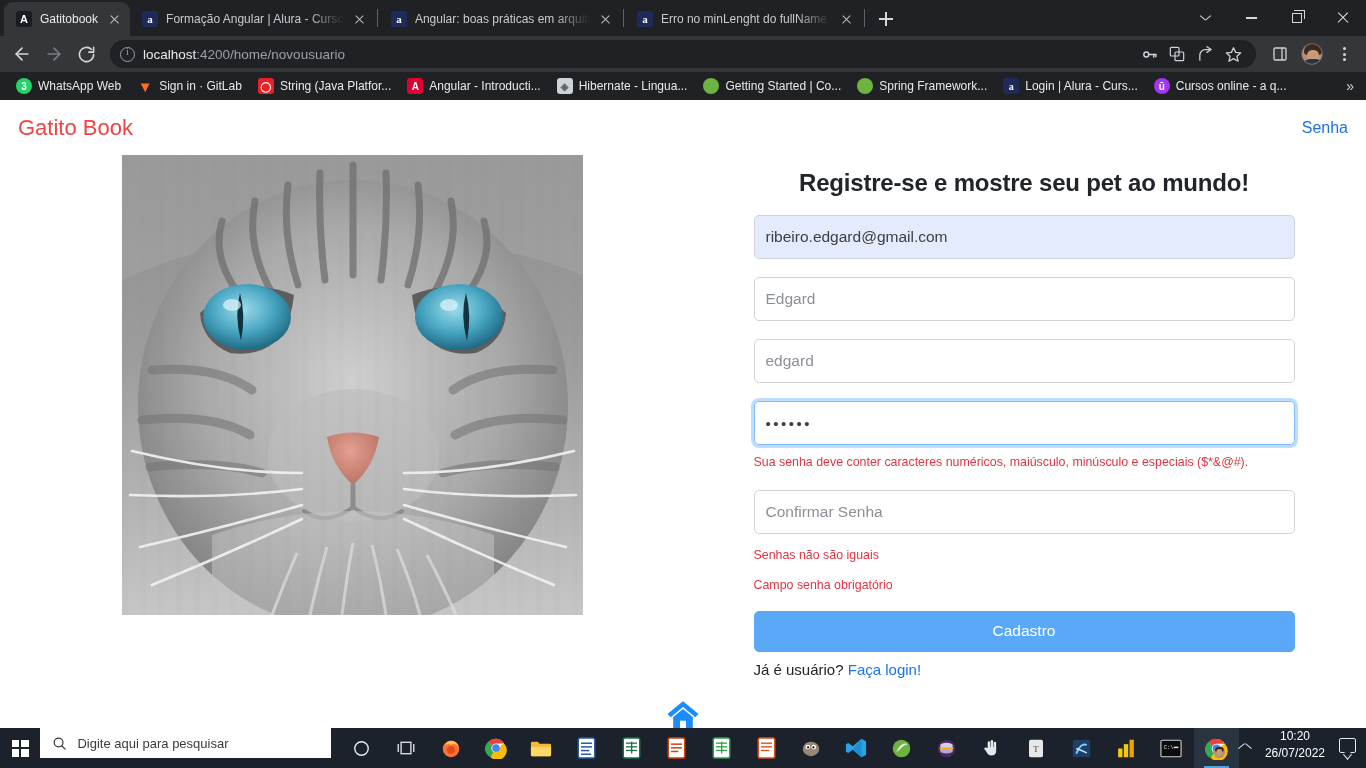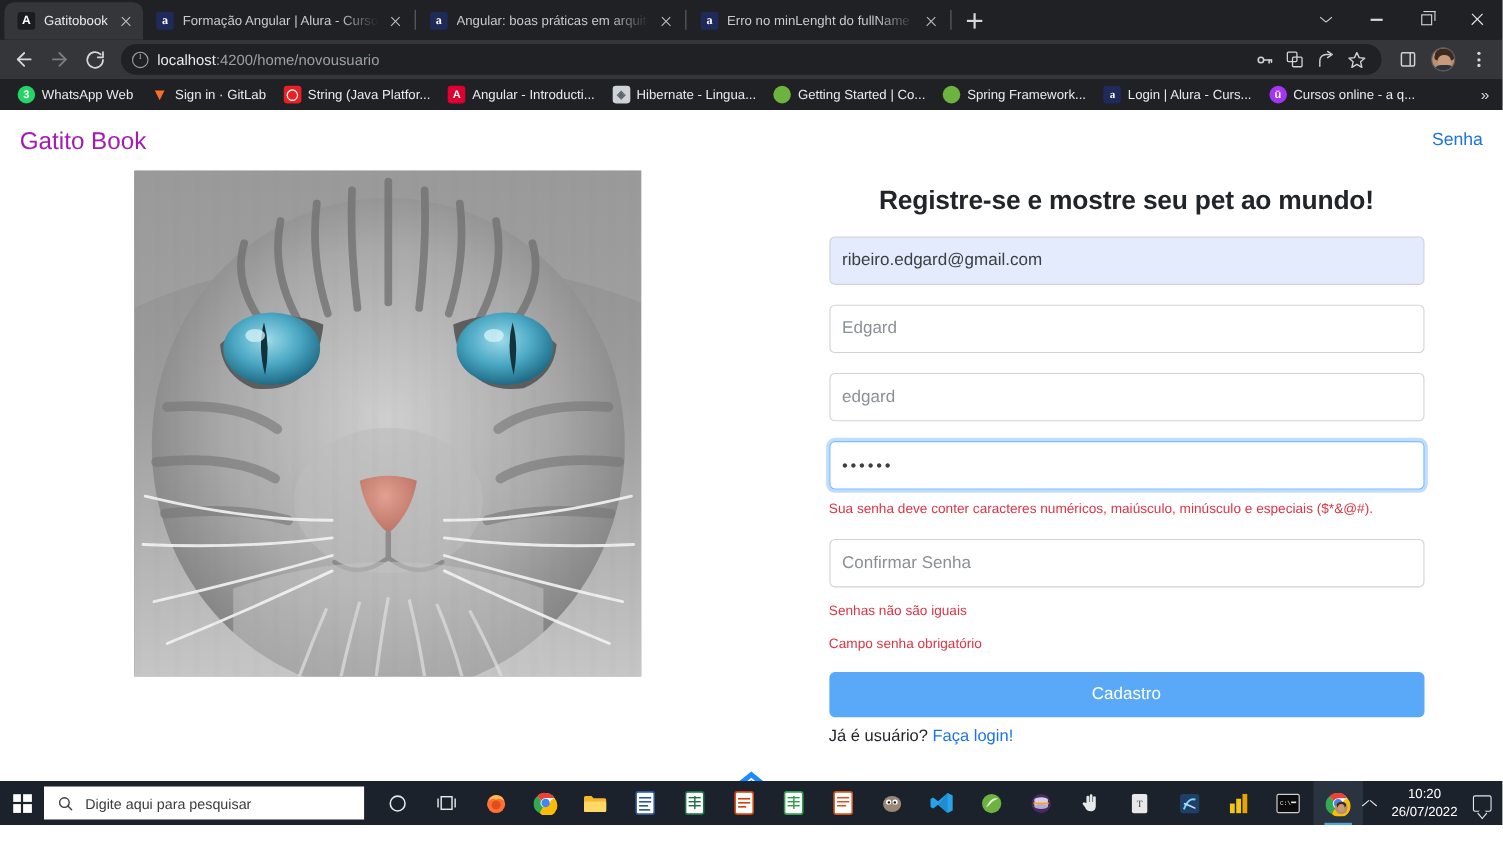--- a/index.html
+++ b/index.html
@@ -82,21 +82,21 @@
   
   .bookmarks { height:28px; background:#202124; display:flex; align-items:center; padding:0 8px; gap:0; overflow:hidden; }
   .bm { display:flex; align-items:center; gap:6px; padding:2px 8px; font-size:12px; color:#e8eaed; white-space:nowrap; flex:0 0 auto; }
   .bm-ic { width:16px; height:16px; border-radius:3px; flex:0 0 16px; display:flex; align-items:center; justify-content:center;
            font-size:10px; font-weight:bold; color:#fff; }
   .bm-overflow { margin-left:auto; color:#d6d8db; font-size:14px; padding-right:4px; flex:0 0 auto; }
 
   
   .page { position:absolute; left:0; top:100px; width:1366px; height:628px; background:#ffffff; overflow:hidden; }
   .appbar { height:55px; display:flex; align-items:center; justify-content:space-between; padding:0 18px; }
-  .brand { font-size:22px; color:#a21caf; font-weight:400; }
+  .brand { font-size:22px; color:#ef4444; font-weight:400; }
   .login-link { font-size:16px; color:#1a73e8; }
 
   .content { display:flex; padding:0 16px; }
   .left-col { width:672px; display:flex; justify-content:center; }
   .cat-frame { width:461px; height:460px; overflow:hidden; position:relative; background:#9a9a9a; }
 
   .right-col { width:646px; padding-left:26px; }
   .form-title { text-align:center; font-size:24px; font-weight:bold; color:#212529; margin:14px 0 0 0; letter-spacing:-0.2px; }
   .form-wrap { width:541px; margin:0 auto; }
   .field {
@@ -114,21 +114,21 @@
     width:541px; height:41px; background:#5aa9f8; border:1px solid #5aa9f8; border-radius:5px;
     color:#ffffff; font-size:15.5px; display:flex; align-items:center; justify-content:center; margin-top:16px;
   }
   .already { font-size:15px; color:#212529; margin-top:9px; }
   .already a { color:#1a73e8; text-decoration:none; }
 
   .home-row { display:flex; justify-content:center; margin-top:22px; }
   .home-icon { width:34px; height:30px; }
 
   
-  .taskbar { position:absolute; left:0; top:710px; width:1366px; height:40px; background:#1b222c; display:flex; align-items:center; }
+  .taskbar { position:absolute; left:0; top:728px; width:1366px; height:40px; background:#1b222c; display:flex; align-items:flex-start; }
   .start { width:48px; height:40px; display:flex; align-items:center; justify-content:center; }
   .winlogo { width:17px; height:17px; display:grid; grid-template-columns:1fr 1fr; grid-template-rows:1fr 1fr; gap:2px; }
   .winlogo i { background:#ffffff; display:block; }
   .search-box { width:340px; height:30px; background:#ffffff; display:flex; align-items:center; gap:10px; padding:0 12px; }
   .search-box .txt { font-size:13px; color:#3b3b3b; }
   .tray-apps { display:flex; align-items:center; gap:0; margin-left:8px; }
   .tb-ic { width:45px; height:40px; display:flex; align-items:center; justify-content:center; position:relative; }
   .tb-ic.active { background:#2a3340; }
   .tb-ic.active::after { content:""; position:absolute; left:10px; right:10px; bottom:0; height:2.5px; background:#4fa3e3; }
   .clockwrap { margin-left:auto; display:flex; align-items:center; gap:14px; padding-right:10px; }

